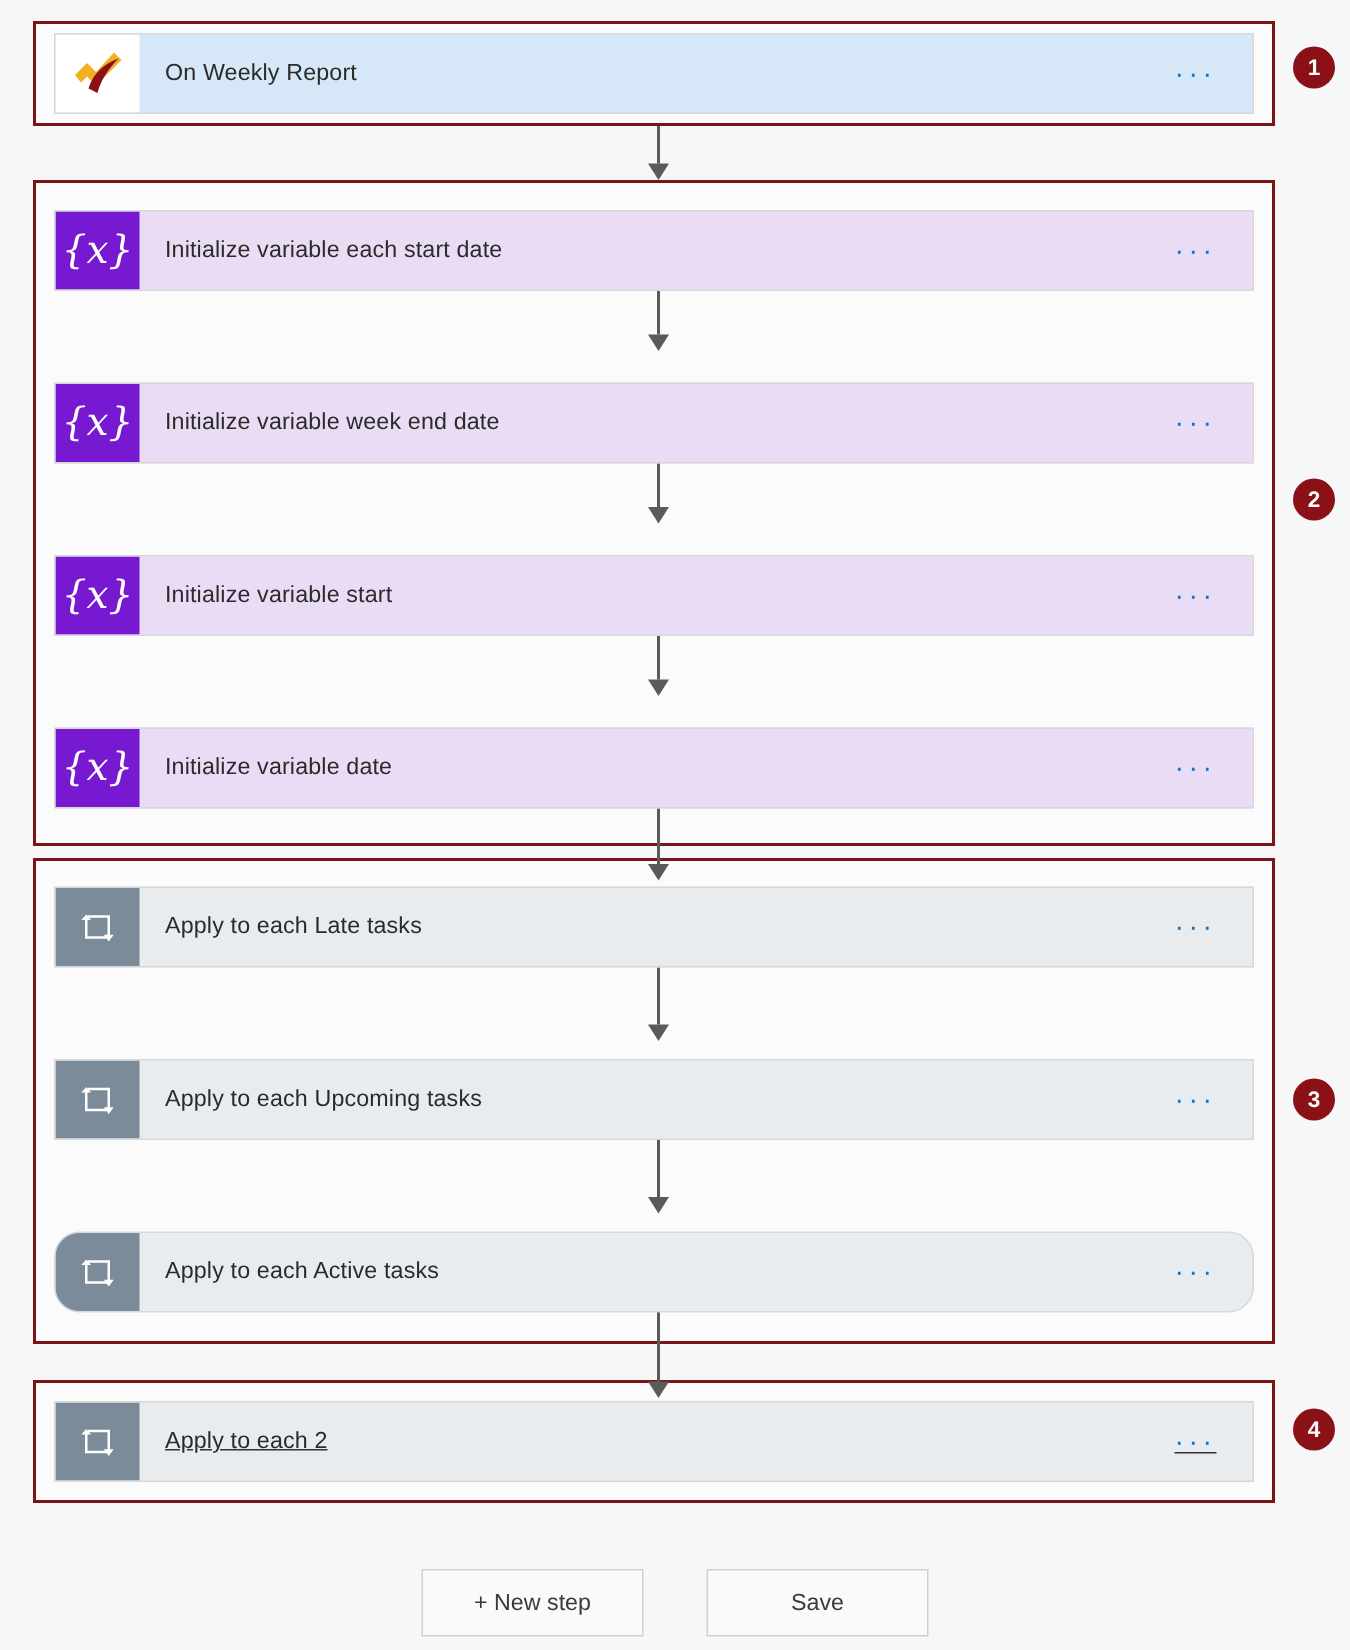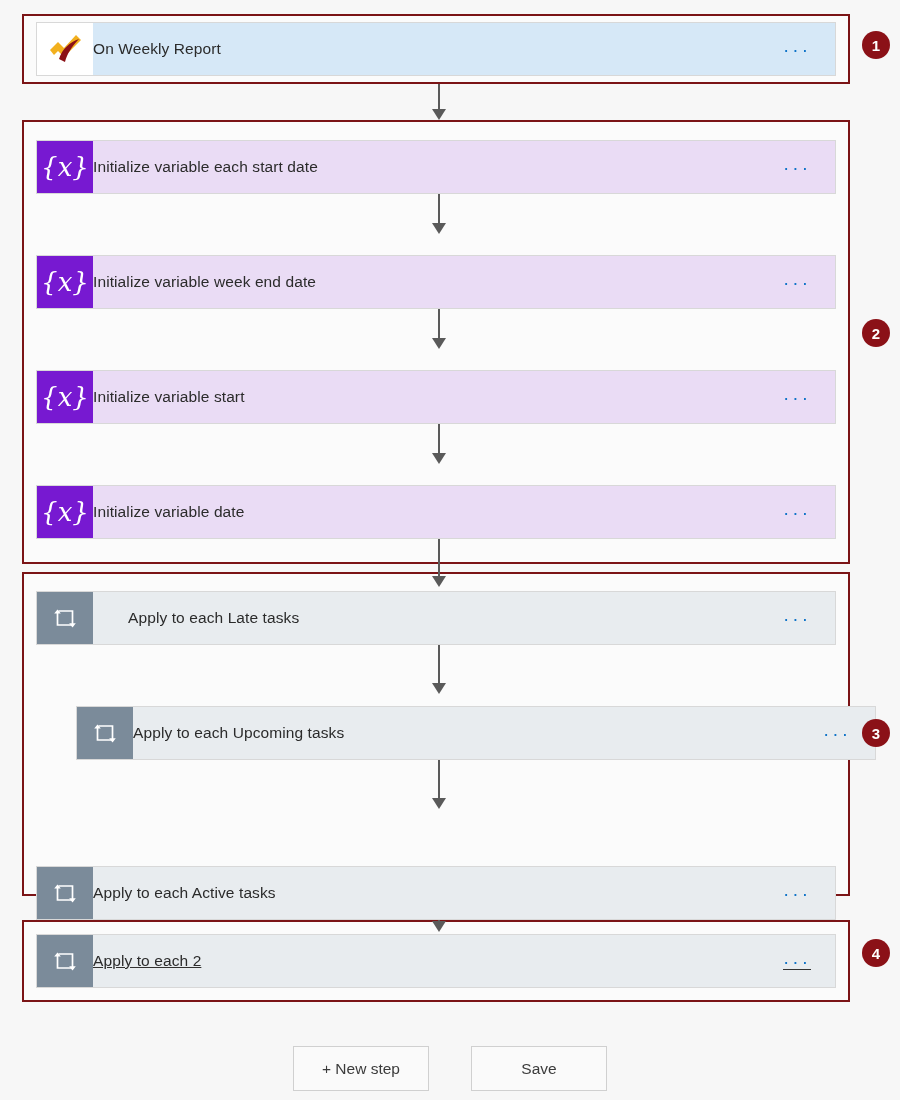--- a/index.html
+++ b/index.html
@@ -76,20 +76,21 @@
     width: 56px;
     min-width: 56px;
     display: flex;
     align-items: center;
     justify-content: center;
   }
   .card .card-title {
     flex: 1 1 auto;
     display: flex;
     align-items: center;
+    padding-left: 17px;
     font-size: 15.5px;
     color: #2b2b2b;
     letter-spacing: .1px;
   }
   .card .ellipsis {
     display: flex;
     align-items: center;
     padding-right: 24px;
     color: #0f73c8;
     font-size: 19px;
@@ -148,21 +149,21 @@
   .footer {
     position: absolute;
     left: 0;
     top: 1046px;
     width: 900px;
     display: flex;
     justify-content: center;
     gap: 42px;
   }
   .fbtn {
-    width: 136px;
+    width: 148px;
     height: 45px;
     box-sizing: border-box;
     border: 1px solid #d0d0d0;
     background: #fafafa;
     color: #3b3b3b;
     font-size: 15.5px;
     font-family: "Liberation Sans", sans-serif;
     display: flex;
     align-items: center;
     justify-content: center;
@@ -248,45 +249,45 @@
   </div>
 
   <div class="card variable" style="top:485px;">
     <div class="icon-box">
       <span class="var-glyph">{<i>x</i>}</span>
     </div>
     <div class="card-title">Initialize variable date</div>
     <div class="ellipsis">···</div>
   </div>
 
-  <div class="card loop" style="top:591px;gap:35px;">
+  <div class="card loop" style="top:591px;">
     <div class="icon-box">
       <svg class="loop-glyph" width="26" height="26" viewBox="0 0 26 26" aria-hidden="true">
         <path d="M5.5 7.5 L5.5 20 L20.5 20 L20.5 6 L6.5 6" fill="none" stroke="#ffffff" stroke-width="1.7"></path>
         <path d="M2.2 8.4 L5.5 4.6 L8.8 8.4 Z" fill="#ffffff"></path>
         <path d="M17.2 18.2 L20.5 22.6 L23.8 18.2 Z" fill="#ffffff"></path>
       </svg>
     </div>
     <div class="card-title">Apply to each Late tasks</div>
     <div class="ellipsis">···</div>
   </div>
 
-  <div class="card loop" style="top:706px;margin-left:40px;">
+  <div class="card loop" style="top:706px;">
     <div class="icon-box">
       <svg class="loop-glyph" width="26" height="26" viewBox="0 0 26 26" aria-hidden="true">
         <path d="M5.5 7.5 L5.5 20 L20.5 20 L20.5 6 L6.5 6" fill="none" stroke="#ffffff" stroke-width="1.7"></path>
         <path d="M2.2 8.4 L5.5 4.6 L8.8 8.4 Z" fill="#ffffff"></path>
         <path d="M17.2 18.2 L20.5 22.6 L23.8 18.2 Z" fill="#ffffff"></path>
       </svg>
     </div>
     <div class="card-title">Apply to each Upcoming tasks</div>
     <div class="ellipsis">···</div>
   </div>
 
-  <div class="card loop" style="top:866px;">
+  <div class="card loop" style="top:821px;border-radius:17px;">
     <div class="icon-box">
       <svg class="loop-glyph" width="26" height="26" viewBox="0 0 26 26" aria-hidden="true">
         <path d="M5.5 7.5 L5.5 20 L20.5 20 L20.5 6 L6.5 6" fill="none" stroke="#ffffff" stroke-width="1.7"></path>
         <path d="M2.2 8.4 L5.5 4.6 L8.8 8.4 Z" fill="#ffffff"></path>
         <path d="M17.2 18.2 L20.5 22.6 L23.8 18.2 Z" fill="#ffffff"></path>
       </svg>
     </div>
     <div class="card-title">Apply to each Active tasks</div>
     <div class="ellipsis">···</div>
   </div>

